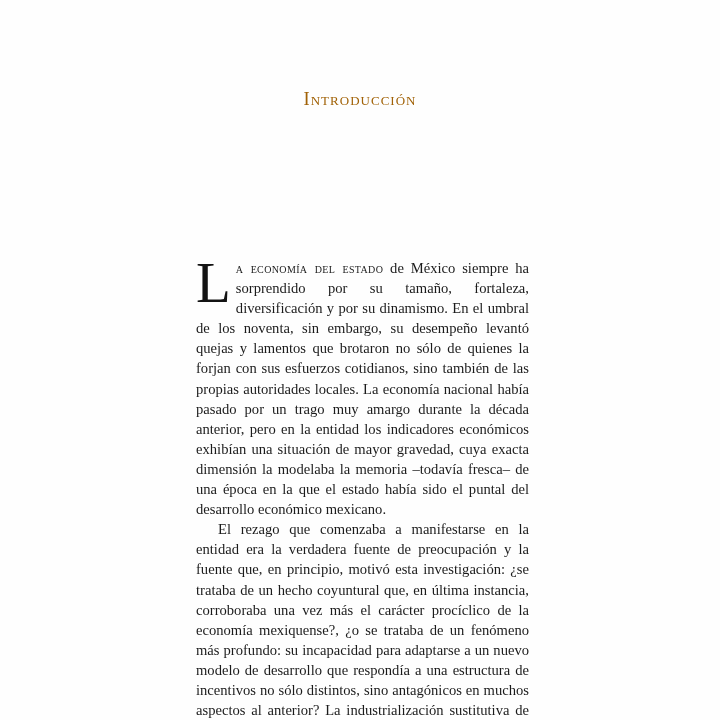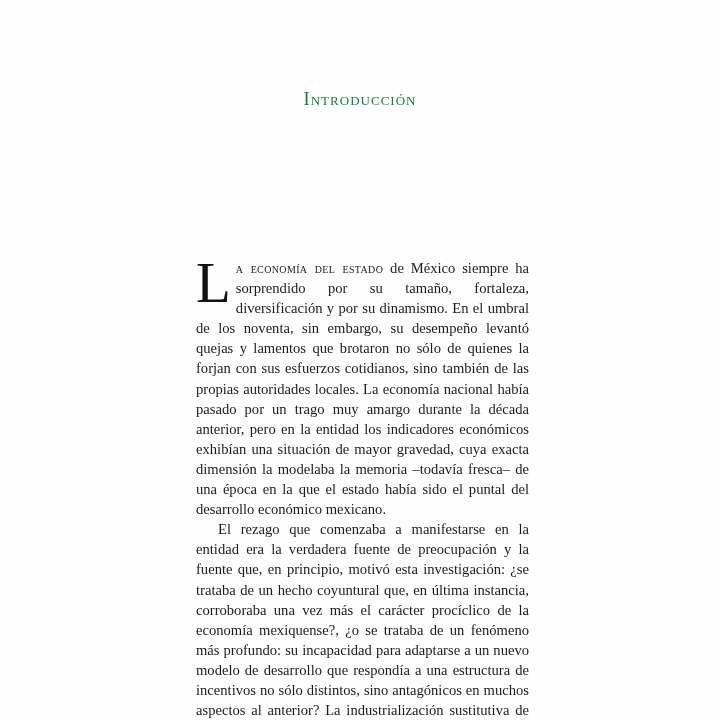--- a/index.html
+++ b/index.html
@@ -27,21 +27,21 @@
   .chapter-title {
     position: absolute;
     top: 78px;
     left: 0;
     width: 720px;
     text-align: center;
     font-family: "Liberation Serif", "DejaVu Serif", serif;
     font-size: 18.5px;
     font-variant: small-caps;
     letter-spacing: 0.055em;
-    color: #15803d;
+    color: #a16207;
     font-weight: 400;
     line-height: 1;
   }
 
   
   .textblock {
     position: absolute;
     left: 196px;
     top: 258px;
     width: 333px;

